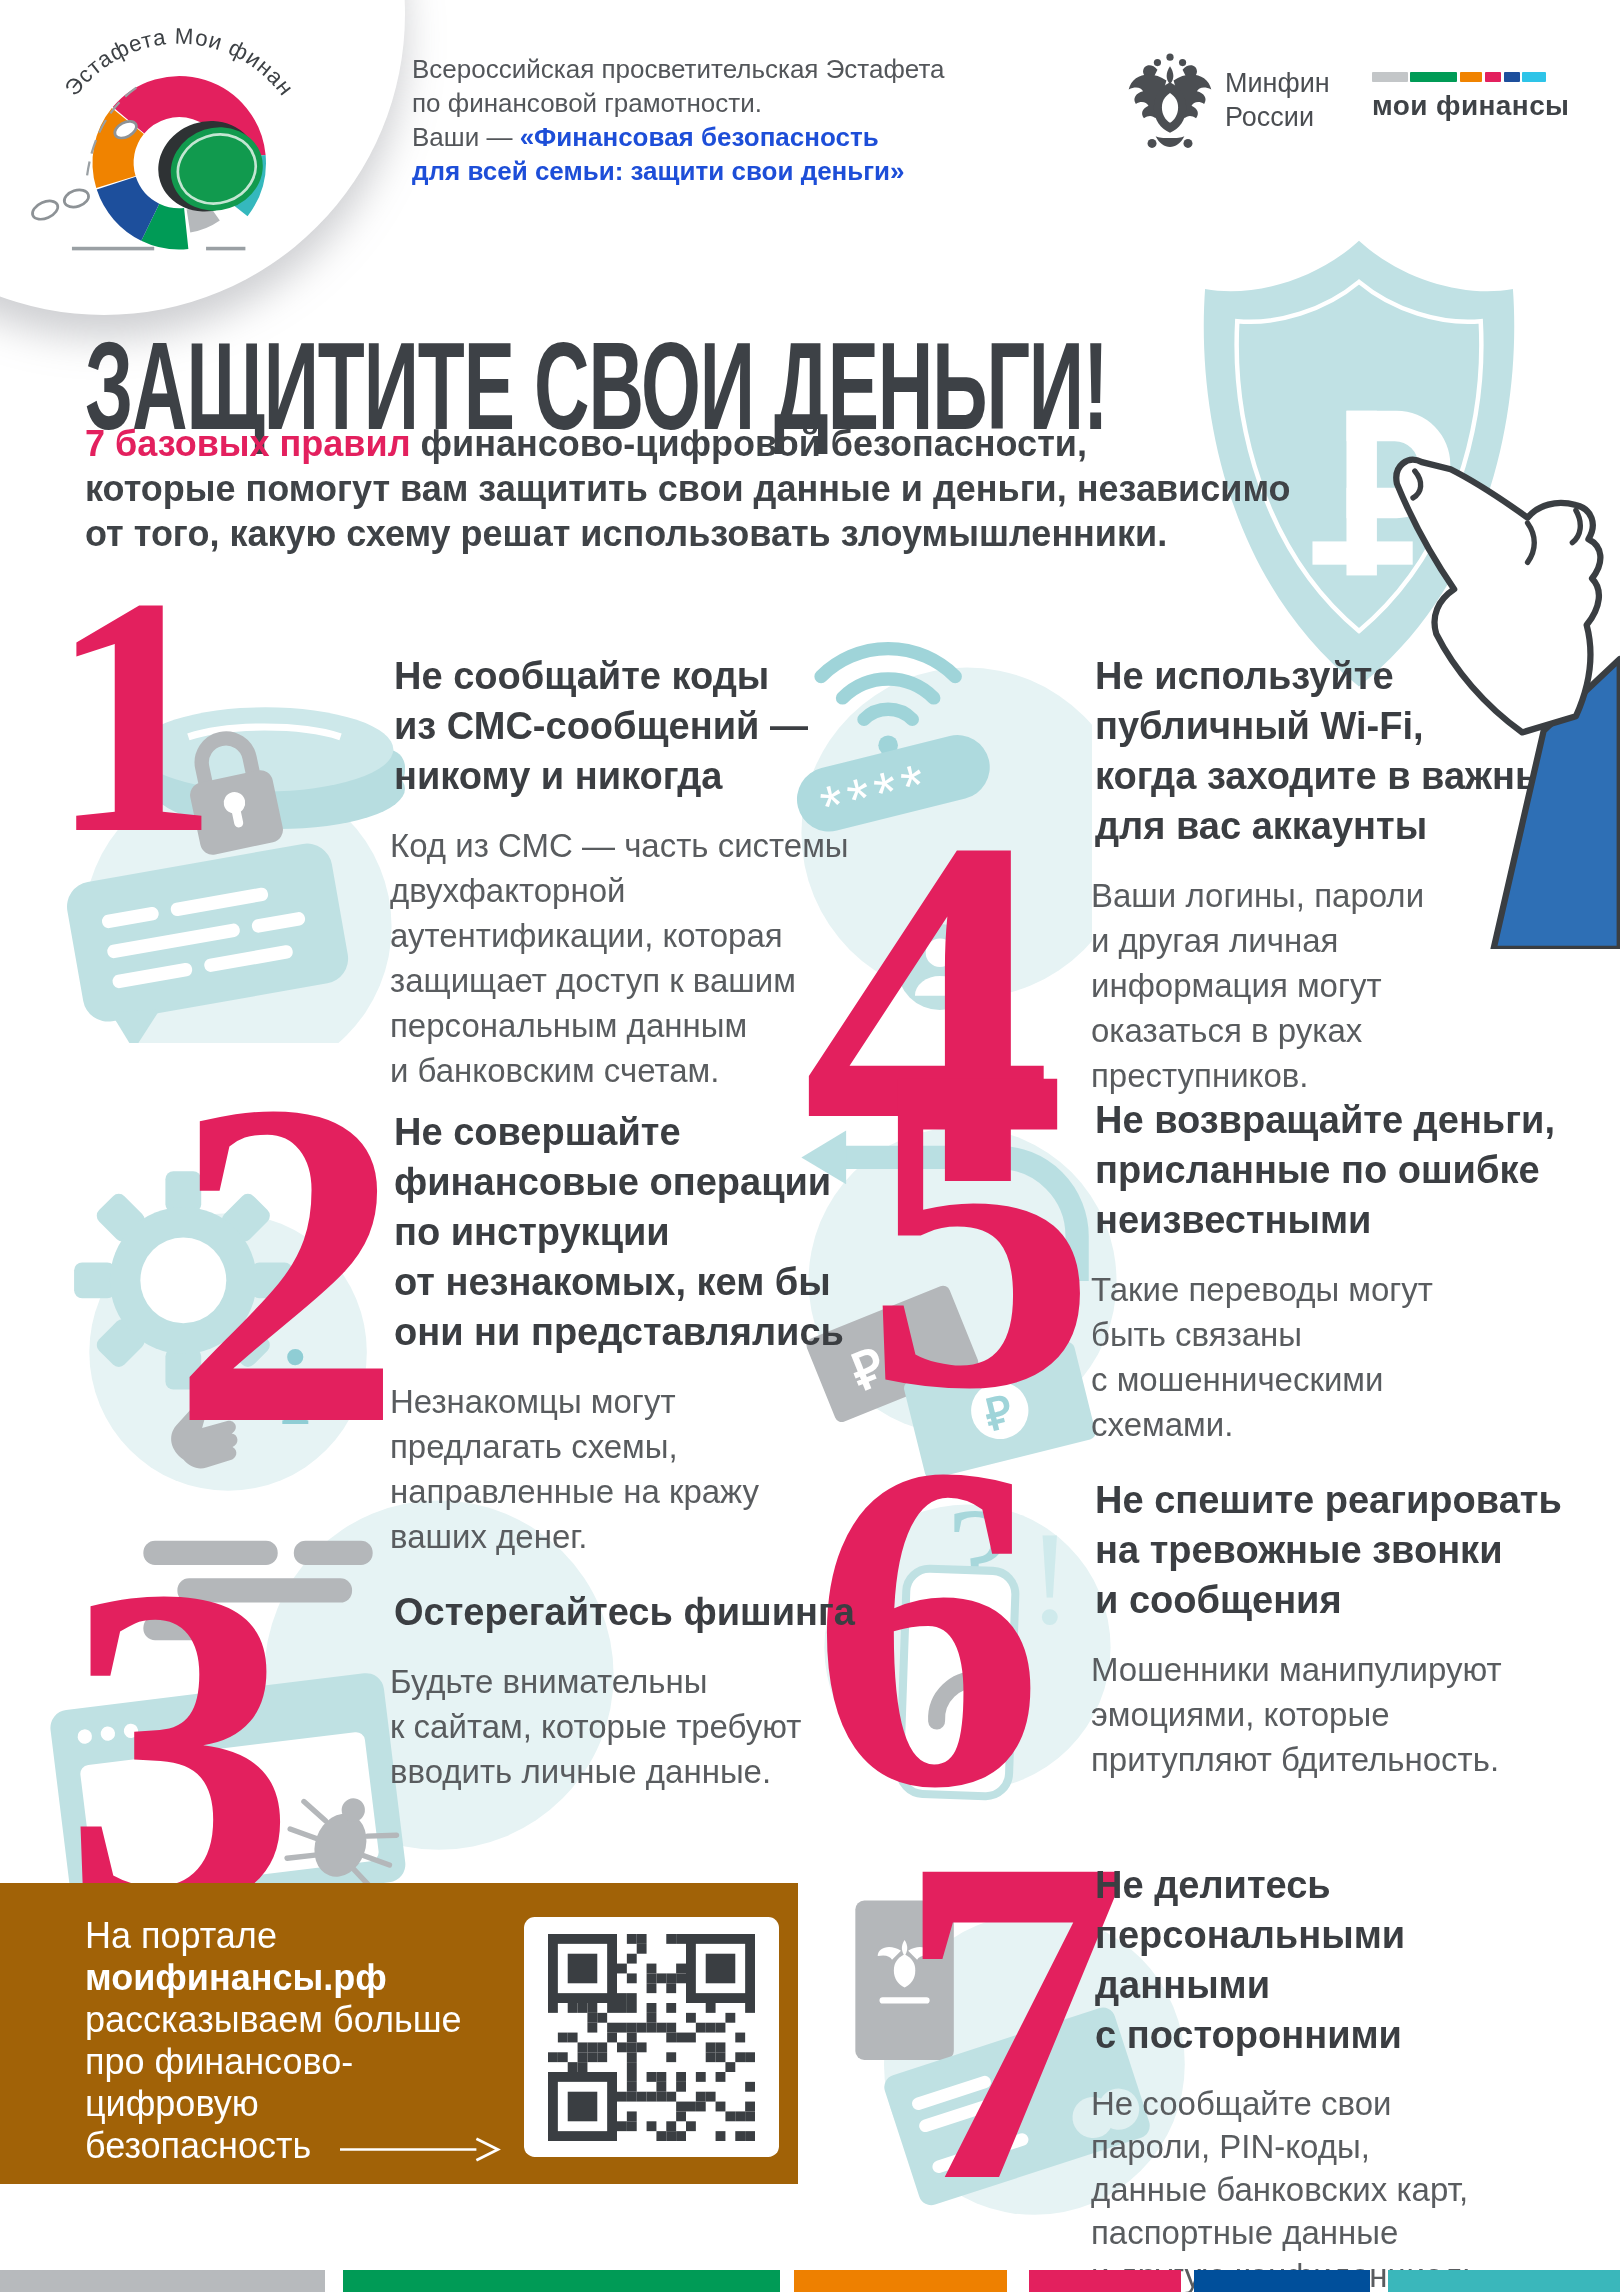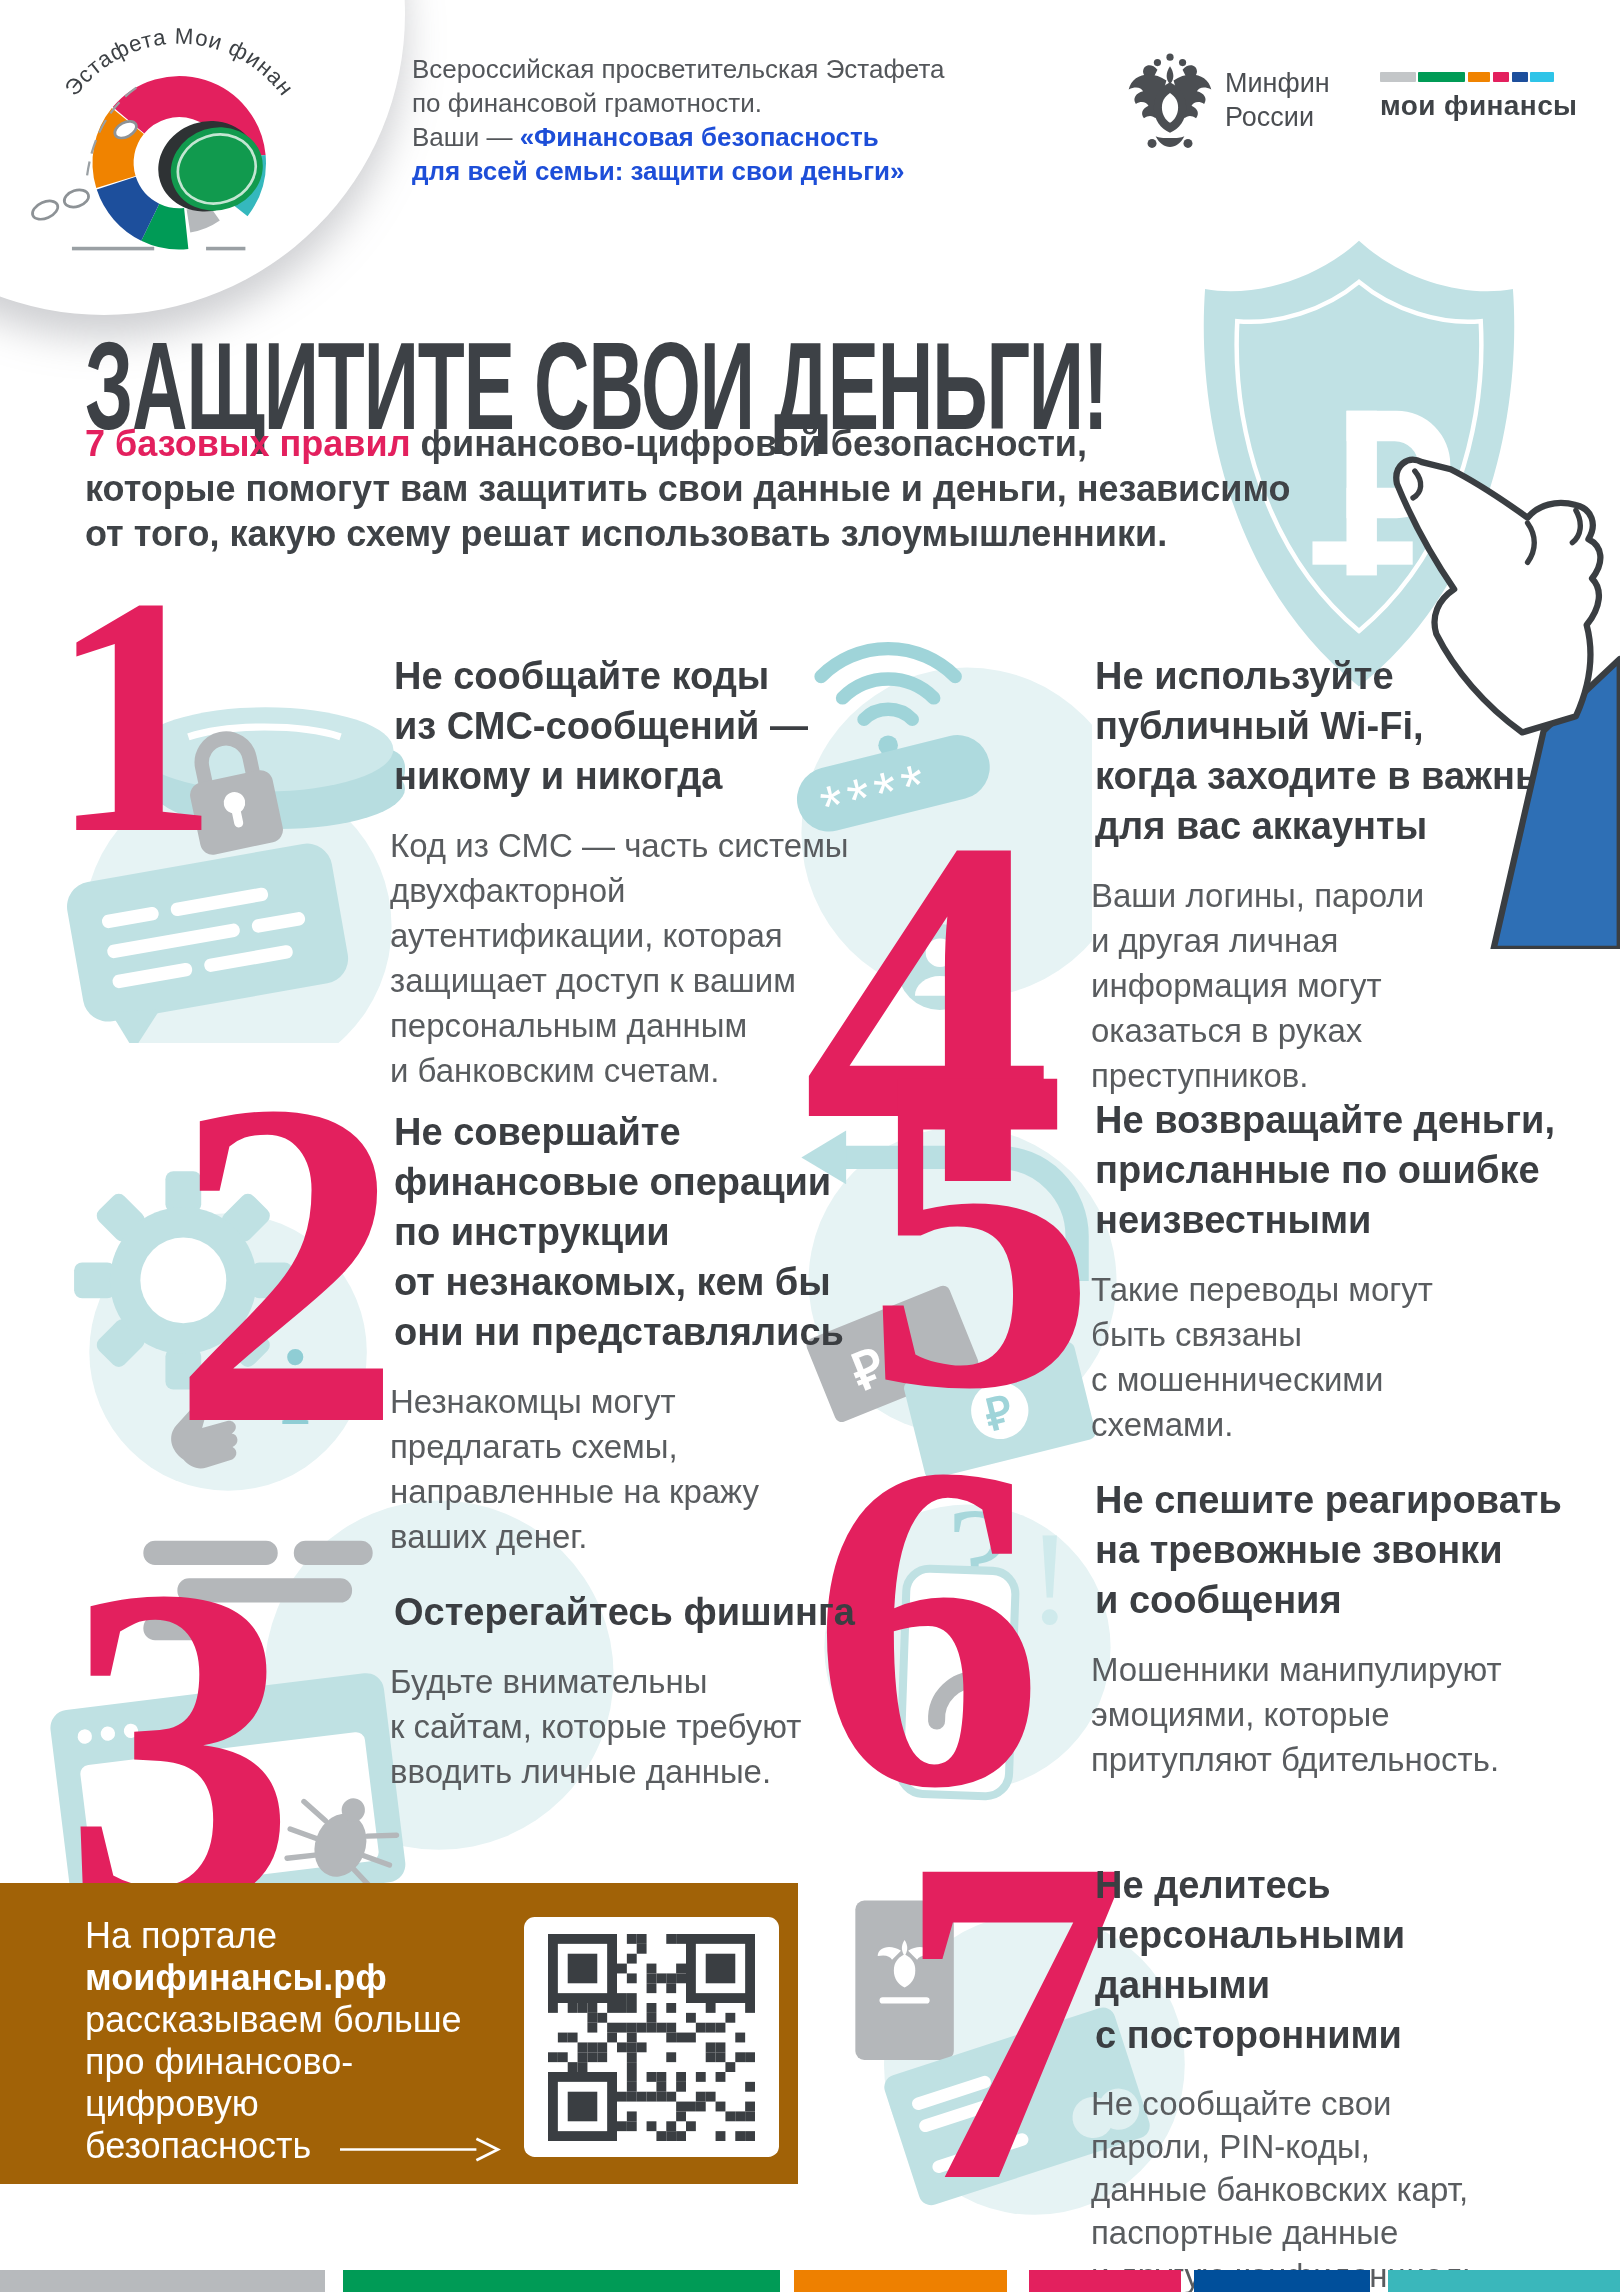--- a/index.html
+++ b/index.html
@@ -7,21 +7,21 @@
         font-family:"Liberation Sans",sans-serif;color:#3b3e42;}
   
   .badge-circle{position:absolute;left:-197px;top:-287px;width:602px;height:602px;border-radius:50%;
                 background:#fff;box-shadow:0 23px 38px rgba(125,130,136,.38);z-index:1;}
   .badge-art{position:absolute;left:0;top:0;z-index:2;}
   
   .hdr{position:absolute;left:412px;top:52px;font-size:26px;line-height:34px;color:#53565a;z-index:3;}
   .hdr .stage-hl{color:#1d4ed8;font-weight:bold;}
   .partner{position:absolute;z-index:3;color:#4b4e52;}
   .minfin-label{position:absolute;left:1225px;top:66px;font-size:27px;line-height:34px;white-space:pre-line;z-index:3;color:#4b4e52;}
-  .mf-logo{position:absolute;left:1372px;top:72px;z-index:3;margin-left:8px;}
+  .mf-logo{position:absolute;left:1372px;top:72px;z-index:3;}
   .mf-bar{display:flex;gap:2.7px;height:9.9px;width:174px;margin-bottom:8px;}
   .mf-bar div{height:9.9px;border-radius:0.9px;}
   .mf-text{font-size:28px;font-weight:bold;color:#3f4347;letter-spacing:0.4px;}
   
   .title{position:absolute;left:85px;top:315px;font-size:124px;font-weight:700;color:#3d4146;
          letter-spacing:-1.8px;transform:scaleX(.62);transform-origin:left top;white-space:nowrap;z-index:3;}
   .intro{position:absolute;left:85px;top:421px;font-size:36px;font-weight:bold;line-height:45px;color:#3f4347;z-index:3;}
   .intro .hl{color:#e3205e;}
   
   .shield{position:absolute;left:1180px;top:226px;z-index:2;}

